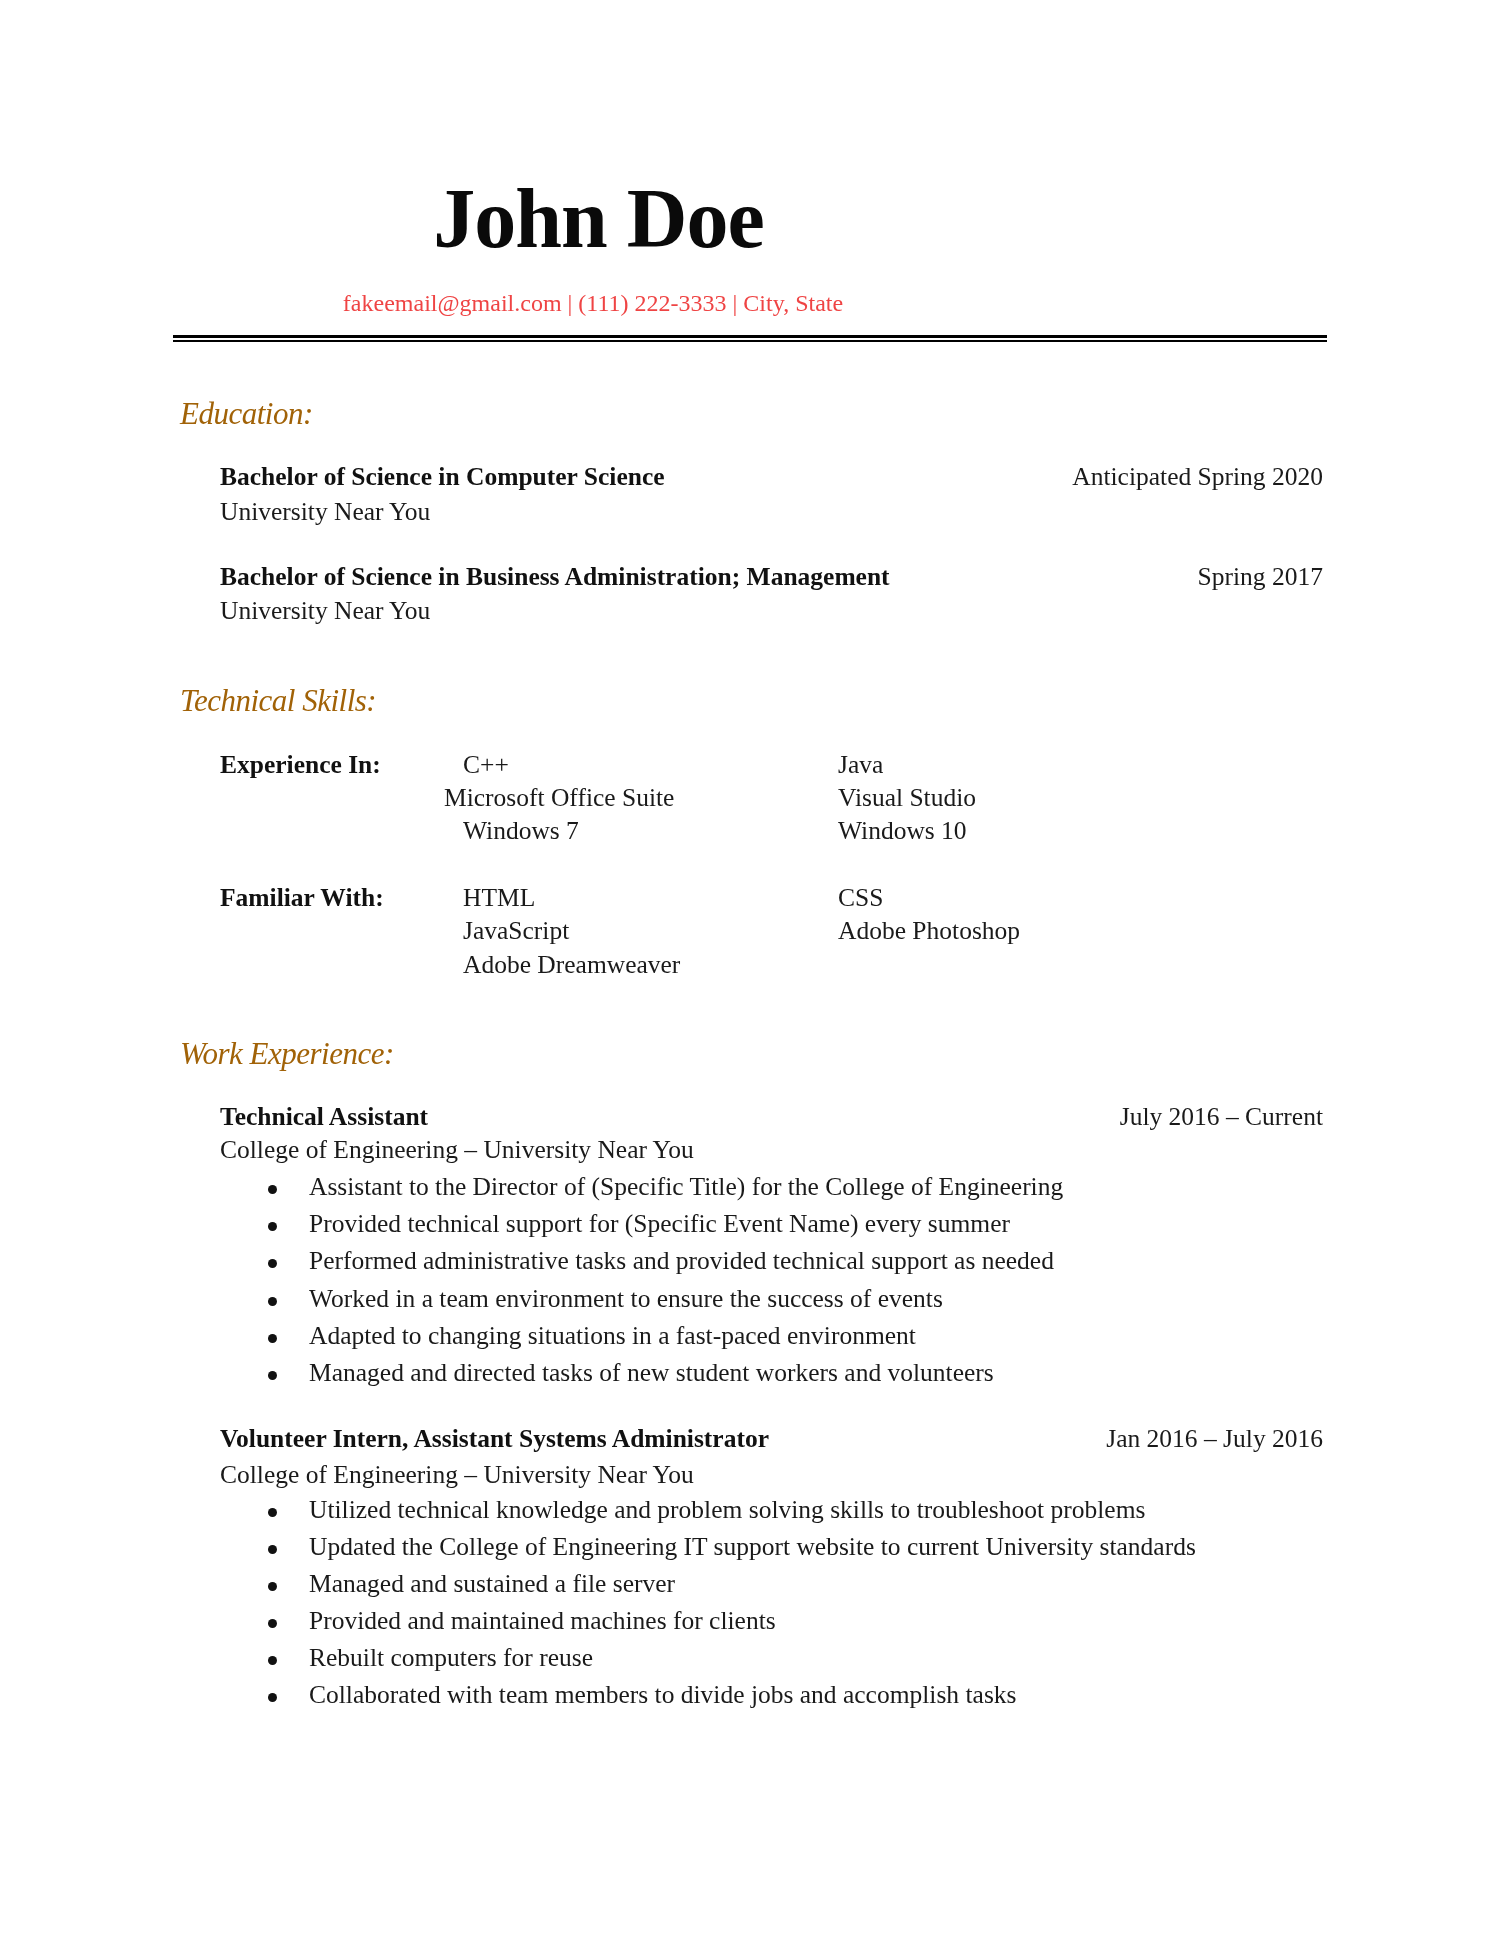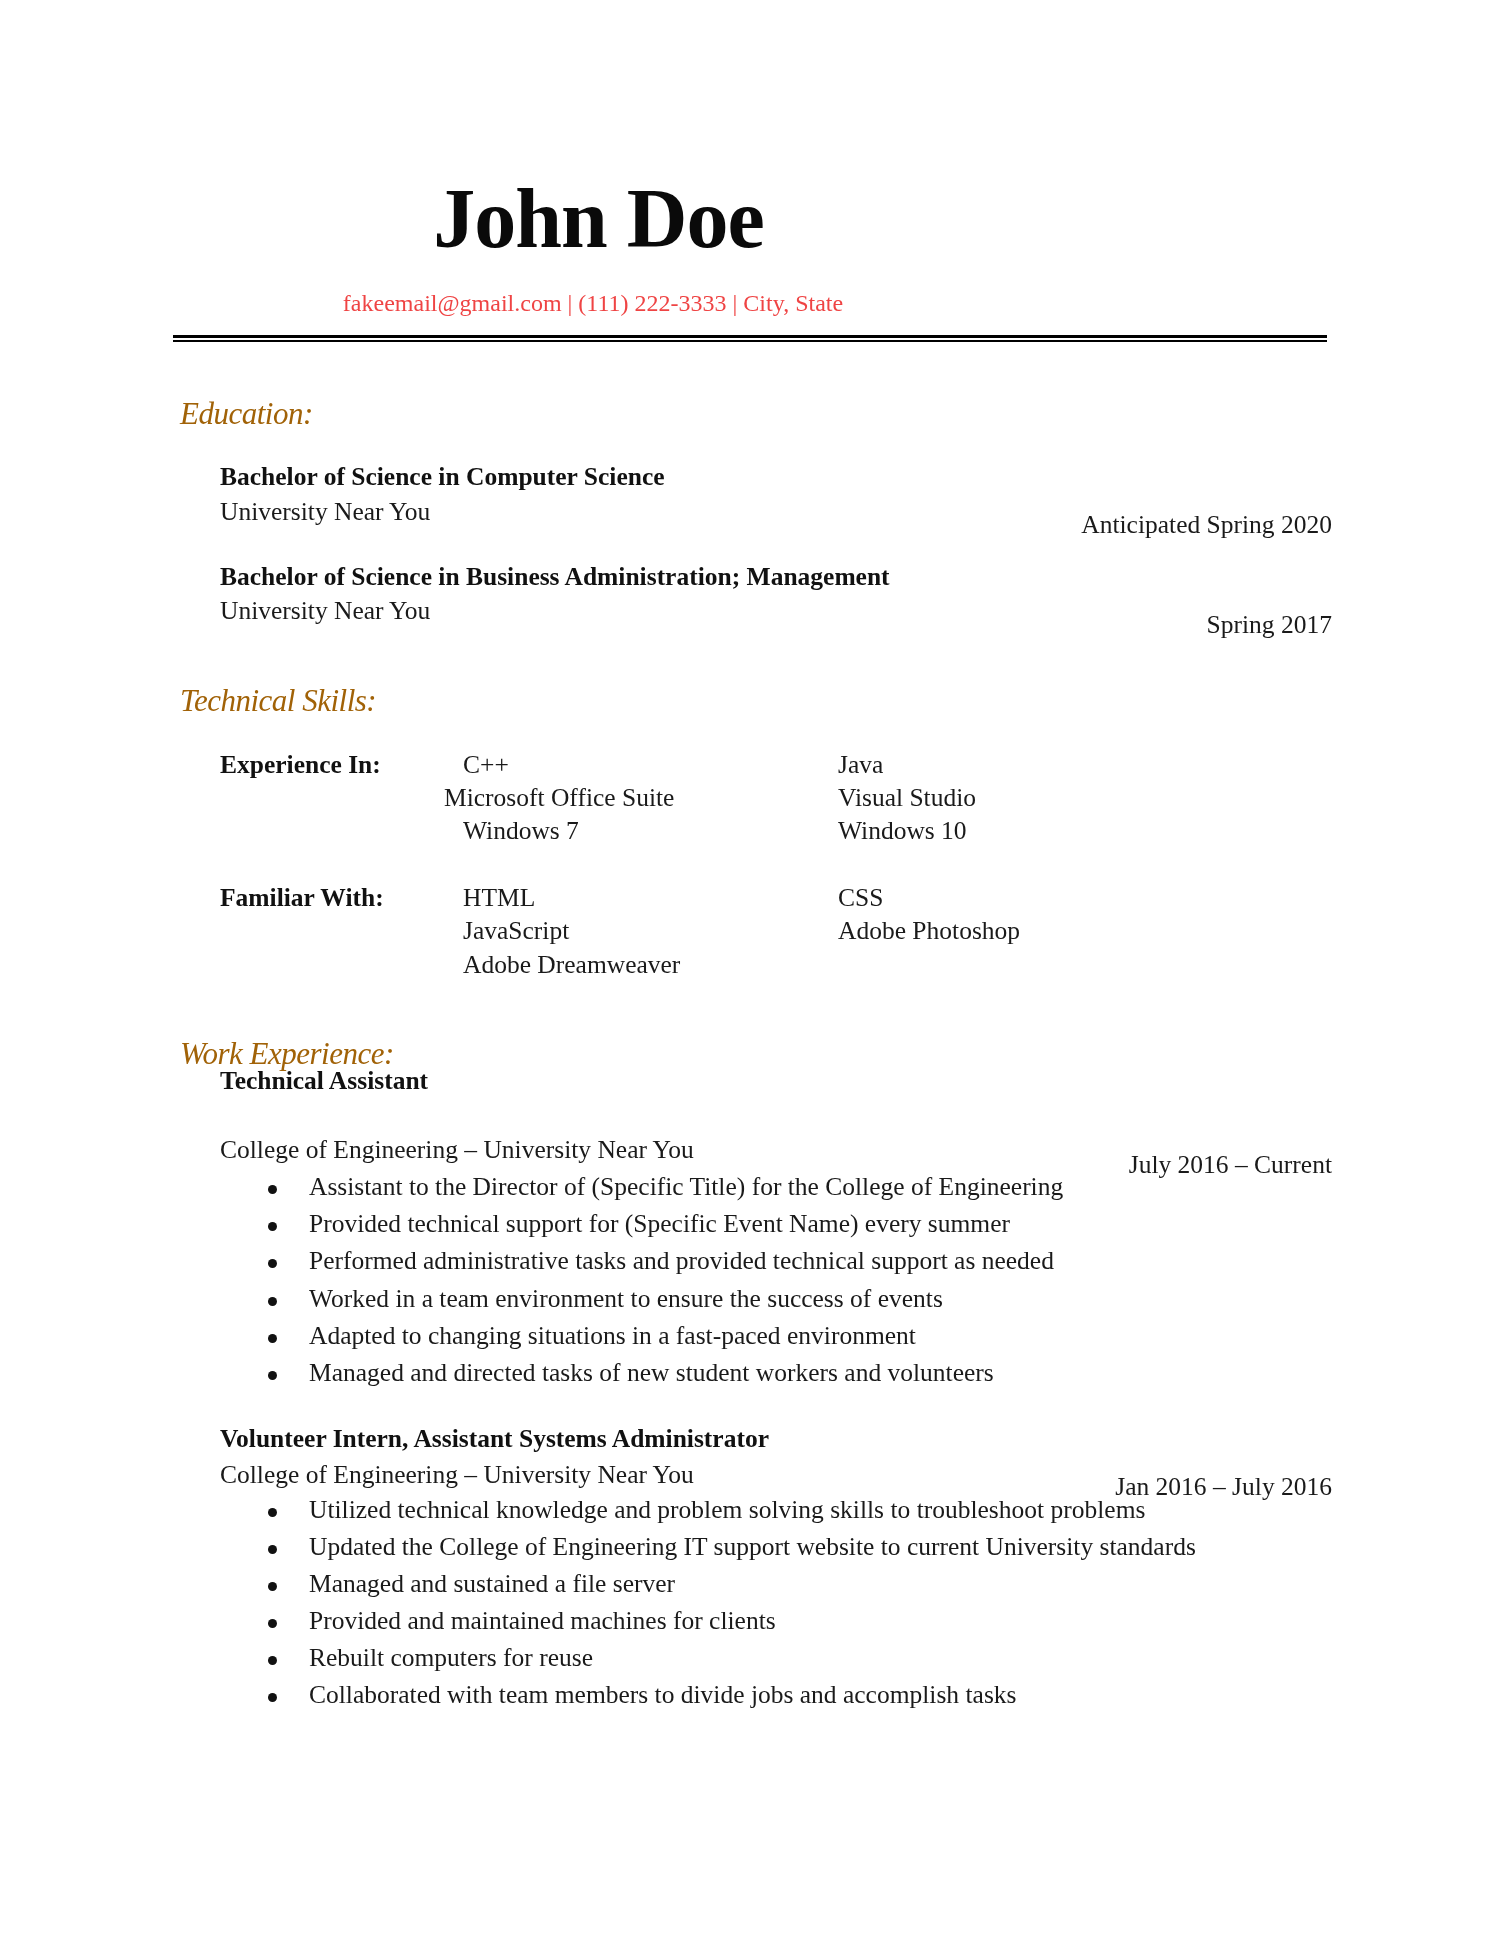--- a/index.html
+++ b/index.html
@@ -6,21 +6,21 @@
   body { width: 1500px; height: 1942px; position: relative; overflow: hidden;
          font-family: "Liberation Serif", "DejaVu Serif", serif; color: #111111; }
   .abs { position: absolute; white-space: nowrap; line-height: 1; }
   .name { left: 0; width: 1197px; text-align: center; top: 177px; font-size: 84px; font-weight: bold; letter-spacing: -1px; color: #0a0a0a; }
   .contact { left: 0; width: 1186px; text-align: center; top: 291px; font-size: 24px; color: #ef4444; }
   .rule-thick { position: absolute; left: 173px; width: 1154px; top: 335px; height: 3px; background: #000; }
   .rule-thin { position: absolute; left: 173px; width: 1154px; top: 340px; height: 1.5px; background: #000; }
   .heading { font-size: 31px; font-style: italic; left: 180px; color: #a16207; letter-spacing: -0.5px; }
   .body { font-size: 25.5px; color: #1a1a1a; }
   .bold { font-weight: bold; color: #111; }
-  .right { right: 168px; text-align: left; margin-top: 48px; }
+  .right { right: 177px; text-align: left; }
   .bullet { position: absolute; width: 9px; height: 9px; border-radius: 50%; background: #111; left: 268px; }
 </style>
 </head>
 <body>
 
 <div class="abs name">John Doe</div>
 <div class="abs contact">fakeemail@gmail.com  |  (111) 222-3333  |  City, State</div>
 <div class="rule-thick"></div>
 <div class="rule-thin"></div>
 
@@ -46,21 +46,21 @@
 
 <div class="abs body bold" style="left:220px; top:885px;">Familiar With:</div>
 <div class="abs body" style="left:463px; top:885px;">HTML</div>
 <div class="abs body" style="left:463px; top:918px;">JavaScript</div>
 <div class="abs body" style="left:463px; top:952px;">Adobe Dreamweaver</div>
 <div class="abs body" style="left:838px; top:885px;">CSS</div>
 <div class="abs body" style="left:838px; top:918px;">Adobe Photoshop</div>
 
 <div class="abs heading" style="top:1038px;">Work Experience:</div>
 
-<div class="abs body bold" style="left:220px; top:1068px;">Technical Assistant</div>
+<div class="abs body bold" style="left:220px; top:1104px;">Technical Assistant</div>
 <div class="abs body right" style="top:1104px;">July 2016 – Current</div>
 <div class="abs body" style="left:220px; top:1137px;">College of Engineering – University Near You</div>
 
 <div class="bullet" style="top:1185px;"></div>
 <div class="abs body" style="left:309px; top:1174px;">Assistant to the Director of (Specific Title) for the College of Engineering</div>
 <div class="bullet" style="top:1222px;"></div>
 <div class="abs body" style="left:309px; top:1211px;">Provided technical support for (Specific Event Name) every summer</div>
 <div class="bullet" style="top:1259px;"></div>
 <div class="abs body" style="left:309px; top:1248px;">Performed administrative tasks and provided technical support as needed</div>
 <div class="bullet" style="top:1297px;"></div>

